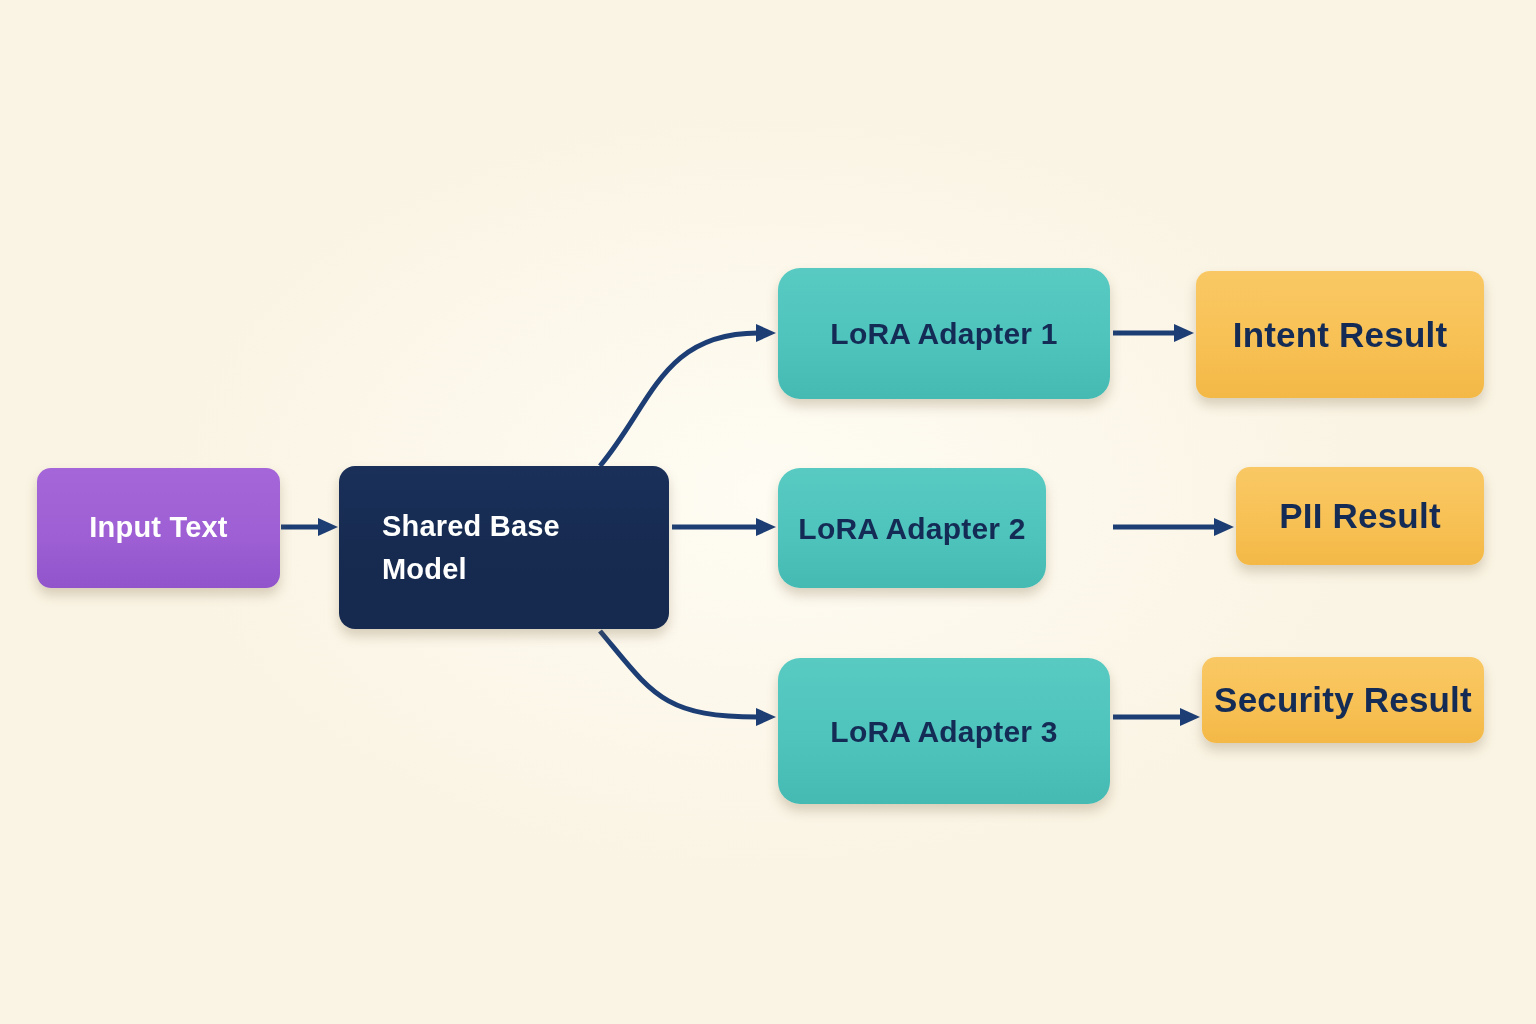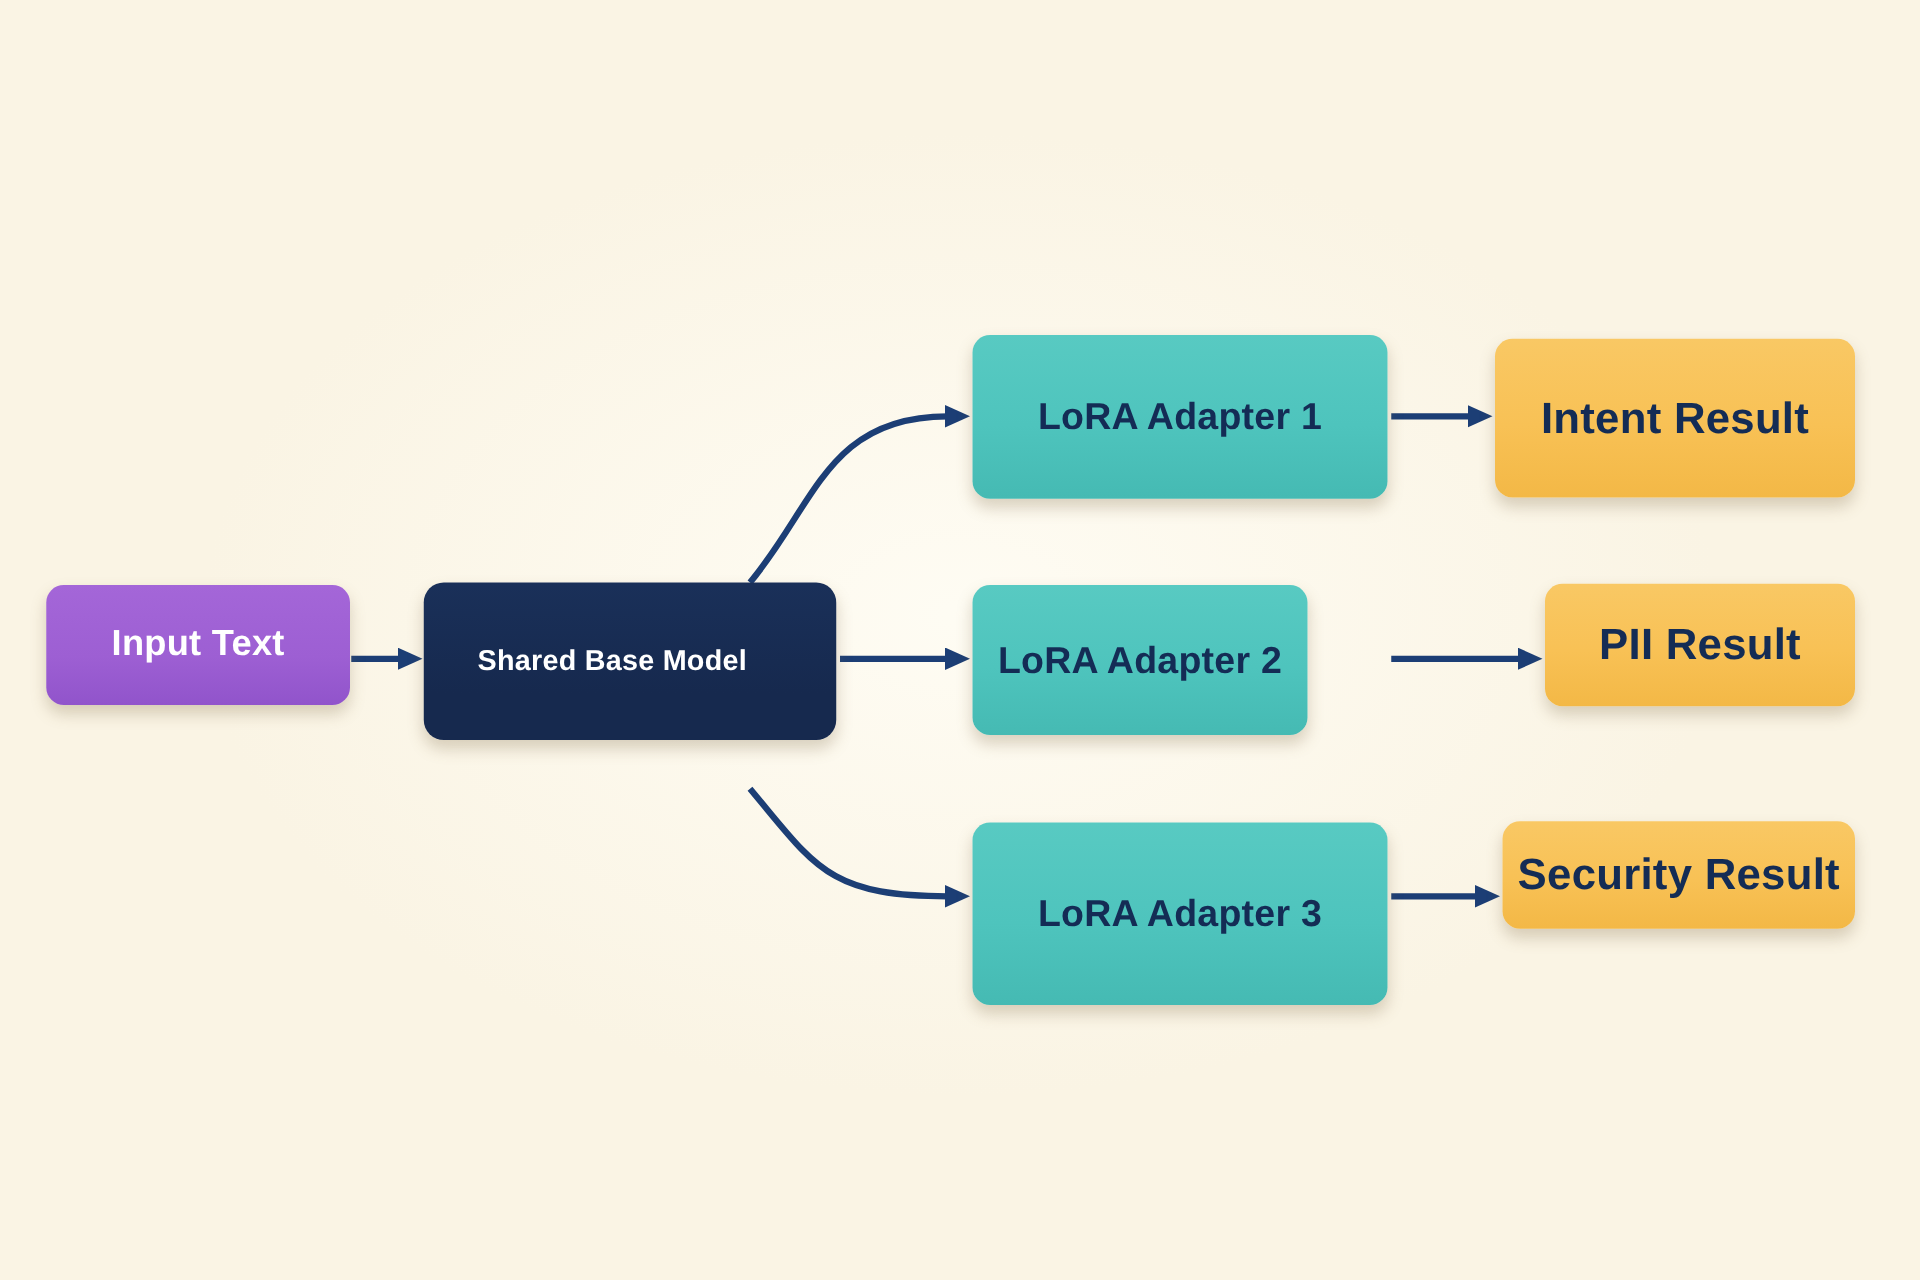--- a/index.html
+++ b/index.html
@@ -46,43 +46,44 @@
     display: flex;
     align-items: center;
     justify-content: center;
     border-radius: 14px;
     font-weight: 700;
     letter-spacing: 0.2px;
     box-shadow: 0 7px 12px rgba(125, 105, 70, 0.28);
   }
   .node .label { text-align: center; line-height: 1.3; }
   .node-input {
-    left: 37px; top: 468px; width: 243px; height: 96px;
+    left: 37px; top: 468px; width: 243px; height: 120px;
     background: linear-gradient(180deg, #a466d8 0%, var(--input-box, #9d5fd3) 60%, #9154cb 100%);
     color: var(--text-light, #ffffff);
     font-size: 29px;
   }
   .node-base {
-    left: 339px; top: 466px; width: 330px; height: 126px;
+    left: 339px; top: 466px; width: 330px; height: 163px;
     background: linear-gradient(180deg, #1a3059 0%, var(--base-box, #16294e) 70%);
     color: var(--text-light, #ffffff);
-    font-size: 23px;
+    font-size: 29px;
     justify-content: flex-start;
     border-radius: 16px;
   }
   .node-base .label {
     text-align: left;
     padding-left: 43px;
     width: 270px;
     line-height: 1.45;
   }
   .node-adapter {
     background: linear-gradient(180deg, #58cac2 0%, var(--adapter-box, #4ec4bd) 55%, #45bab3 100%);
     color: var(--text-dark, #142c55);
     font-size: 30px;
+    border-radius: 22px;
   }
   .node-adapter-1 { left: 778px; top: 268px; width: 332px; height: 131px; }
   .node-adapter-2 { left: 778px; top: 468px; width: 268px; height: 120px; }
   .node-adapter-3 { left: 778px; top: 658px; width: 332px; height: 146px; }
   .node-result {
     background: linear-gradient(180deg, #f9c864 0%, var(--result-box, #f8c155) 55%, #f3b846 100%);
     color: var(--text-dark, #142c55);
     font-size: 35px;
   }
   .node-result-1 { left: 1196px; top: 271px; width: 288px; height: 127px; }

